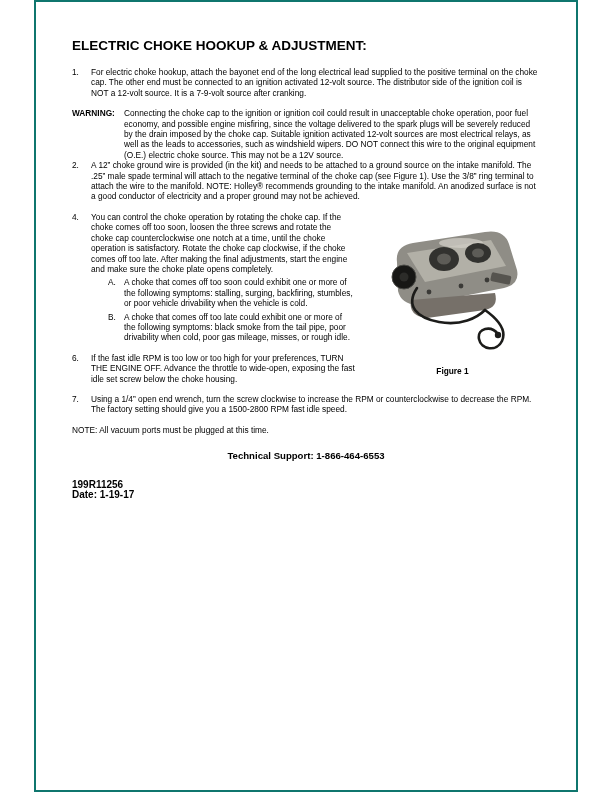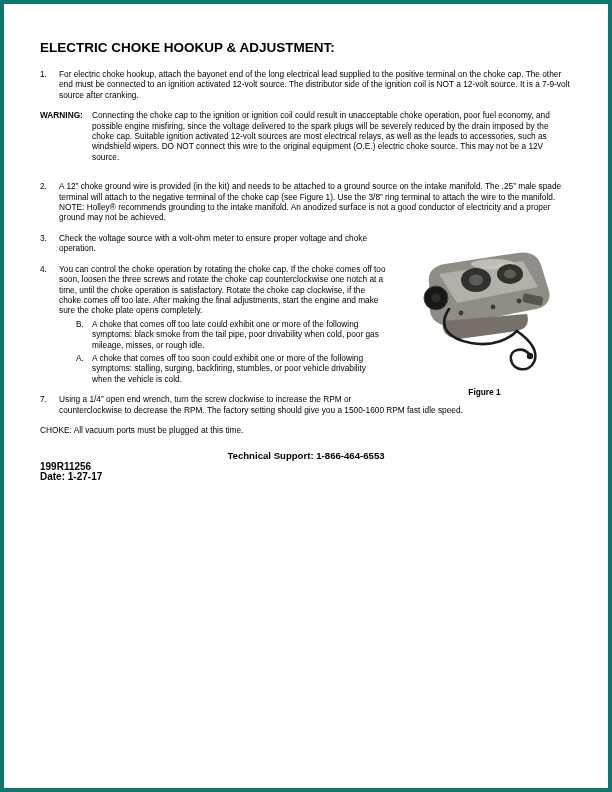--- a/index.html
+++ b/index.html
@@ -1,36 +1,36 @@
 <!DOCTYPE html>
 <html><head>
 <meta charset="utf-8">
 <style>
   * { margin:0; padding:0; box-sizing:border-box; }
   html, body { background:#ffffff; }
   .page {
-    width:612px; height:792px; margin:0 auto; background:#fff;
-    border:4px solid #0f766e;
+    width:544px; height:792px; margin:0 auto; background:#fff;
+    border:2px solid #0f766e;
     font-family:"Liberation Sans","DejaVu Sans",sans-serif;
     font-size:8.3px; line-height:10.4px; color:#000;
     padding:36px 36px 0 36px; overflow:hidden;
   }
   .title { font-size:13.5px; line-height:16px; font-weight:bold; margin-bottom:13px; }
   .b { font-weight:normal; }
   .li { padding-left:19px; text-indent:-19px; margin-bottom:10px; }
   .num { display:inline-block; width:19px; text-indent:0; vertical-align:top; }
-  .warning { padding-left:52px; text-indent:-52px; margin-bottom:19px; font-weight:bold; }
+  .warning { padding-left:52px; text-indent:-52px; margin-bottom:0; font-weight:bold; }
   .wlabel { display:inline-block; width:52px; text-indent:0; vertical-align:top; }
   .subli { margin-left:17px; padding-left:16px; text-indent:-16px; margin-top:3px; }
   .subnum { display:inline-block; width:16px; text-indent:0; vertical-align:top; }
   .figure { float:right; width:175px; margin-left:10px; margin-top:2px; text-align:center; }
   .figcap { font-weight:bold; margin-top:3px; }
   .clear { clear:both; }
   .note { font-weight:bold; margin-bottom:10px; }
-  .support { text-align:center; font-weight:bold; font-size:9.6px; margin-top:16px; }
+  .support { text-align:center; font-weight:bold; font-size:9.6px; margin-top:16px; margin-bottom:18px; }
   .footer { font-weight:bold; font-size:10px; line-height:10.6px; }
 </style>
 </head>
 <body>
 
 <div class="page">
 
   <div class="title">ELECTRIC CHOKE HOOKUP &amp; ADJUSTMENT:</div>
 
   <div class="li">
@@ -64,43 +64,43 @@
       <circle cx="96" cy="72" r="2.4" fill="#3b3a37"></circle>
       <circle cx="122" cy="66" r="2.4" fill="#3b3a37"></circle>
 
       <path d="M52 74 C 40 92, 52 104, 74 108 C 96 112, 112 104, 120 96" stroke="#1c1c1a" stroke-width="2.6" fill="none" stroke-linecap="round"></path>
       <path d="M120 96 C 134 106, 142 116, 137 127 C 132 138, 116 136, 114 125 C 112 114, 126 111, 133 120" stroke="#1c1c1a" stroke-width="2.6" fill="none" stroke-linecap="round"></path>
       <circle cx="133" cy="121" r="3.2" fill="#1c1c1a"></circle>
     </svg>
     <div class="figcap">Figure 1</div>
   </div>
 
-  <div class="li">
-    <span class="num">3.</span><span><span>Check the voltage source with a volt-ohm meter to ensure proper voltage and choke operation.</span></span>
-  </div>
 
   <div class="li">
     <span class="num">4.</span><span><span>You can control the choke operation by rotating the choke cap. If the choke comes off too soon, loosen the three screws and rotate the choke cap counterclockwise one notch at a time, until the choke operation is satisfactory.  Rotate the choke cap clockwise, if the choke comes off too late.  After making the final adjustments, start the engine and make sure the choke plate opens completely.</span></span>
     <div class="subli">
-      <span class="subnum">B.</span><span><span>A choke that comes off too late could exhibit one or more of the following symptoms: black smoke from the tail pipe, poor drivability when cold, poor gas mileage, misses, or rough idle.</span></span>
+      <span class="subnum">A.</span><span><span>A choke that comes off too soon could exhibit one or more of the following symptoms: stalling, surging, backfiring, stumbles, or poor vehicle drivability when the vehicle is cold.</span></span>
     </div>
     <div class="subli">
-      <span class="subnum">A.</span><span><span>A choke that comes off too soon could exhibit one or more of the following symptoms: stalling, surging, backfiring, stumbles, or poor vehicle drivability when the vehicle is cold.</span></span>
+      <span class="subnum">B.</span><span><span>A choke that comes off too late could exhibit one or more of the following symptoms: black smoke from the tail pipe, poor drivability when cold, poor gas mileage, misses, or rough idle.</span></span>
     </div>
   </div>
 
 
+  <div class="li">
+    <span class="num">6.</span><span><span>If the fast idle RPM is too low or too high for your preferences, TURN THE ENGINE OFF.  Advance the throttle to wide-open, exposing the fast idle set screw below the choke housing.</span></span>
+  </div>
 
   <div class="li">
-    <span class="num">7.</span><span><span>Using a 1/4” open end wrench, turn the screw clockwise to increase the RPM or counterclockwise to decrease the RPM.  The factory setting should give you a 1500-1600 RPM fast idle speed.</span></span>
+    <span class="num">7.</span><span><span>Using a 1/4” open end wrench, turn the screw clockwise to increase the RPM or counterclockwise to decrease the RPM.  The factory setting should give you a 1500-2800 RPM fast idle speed.</span></span>
   </div>
 
-  <div class="note"><span class="b">CHOKE:  All vacuum ports must be plugged at this time.</span></div>
+  <div class="note"><span class="b">NOTE:  All vacuum ports must be plugged at this time.</span></div>
 
 
   <div class="support">Technical Support:  1-866-464-6553</div>
 
   <div class="footer">
     <div>199R11256</div>
-    <div>Date:  1-27-17</div>
+    <div>Date:  1-19-17</div>
   </div>
 
 </div>
 
 </body></html>

